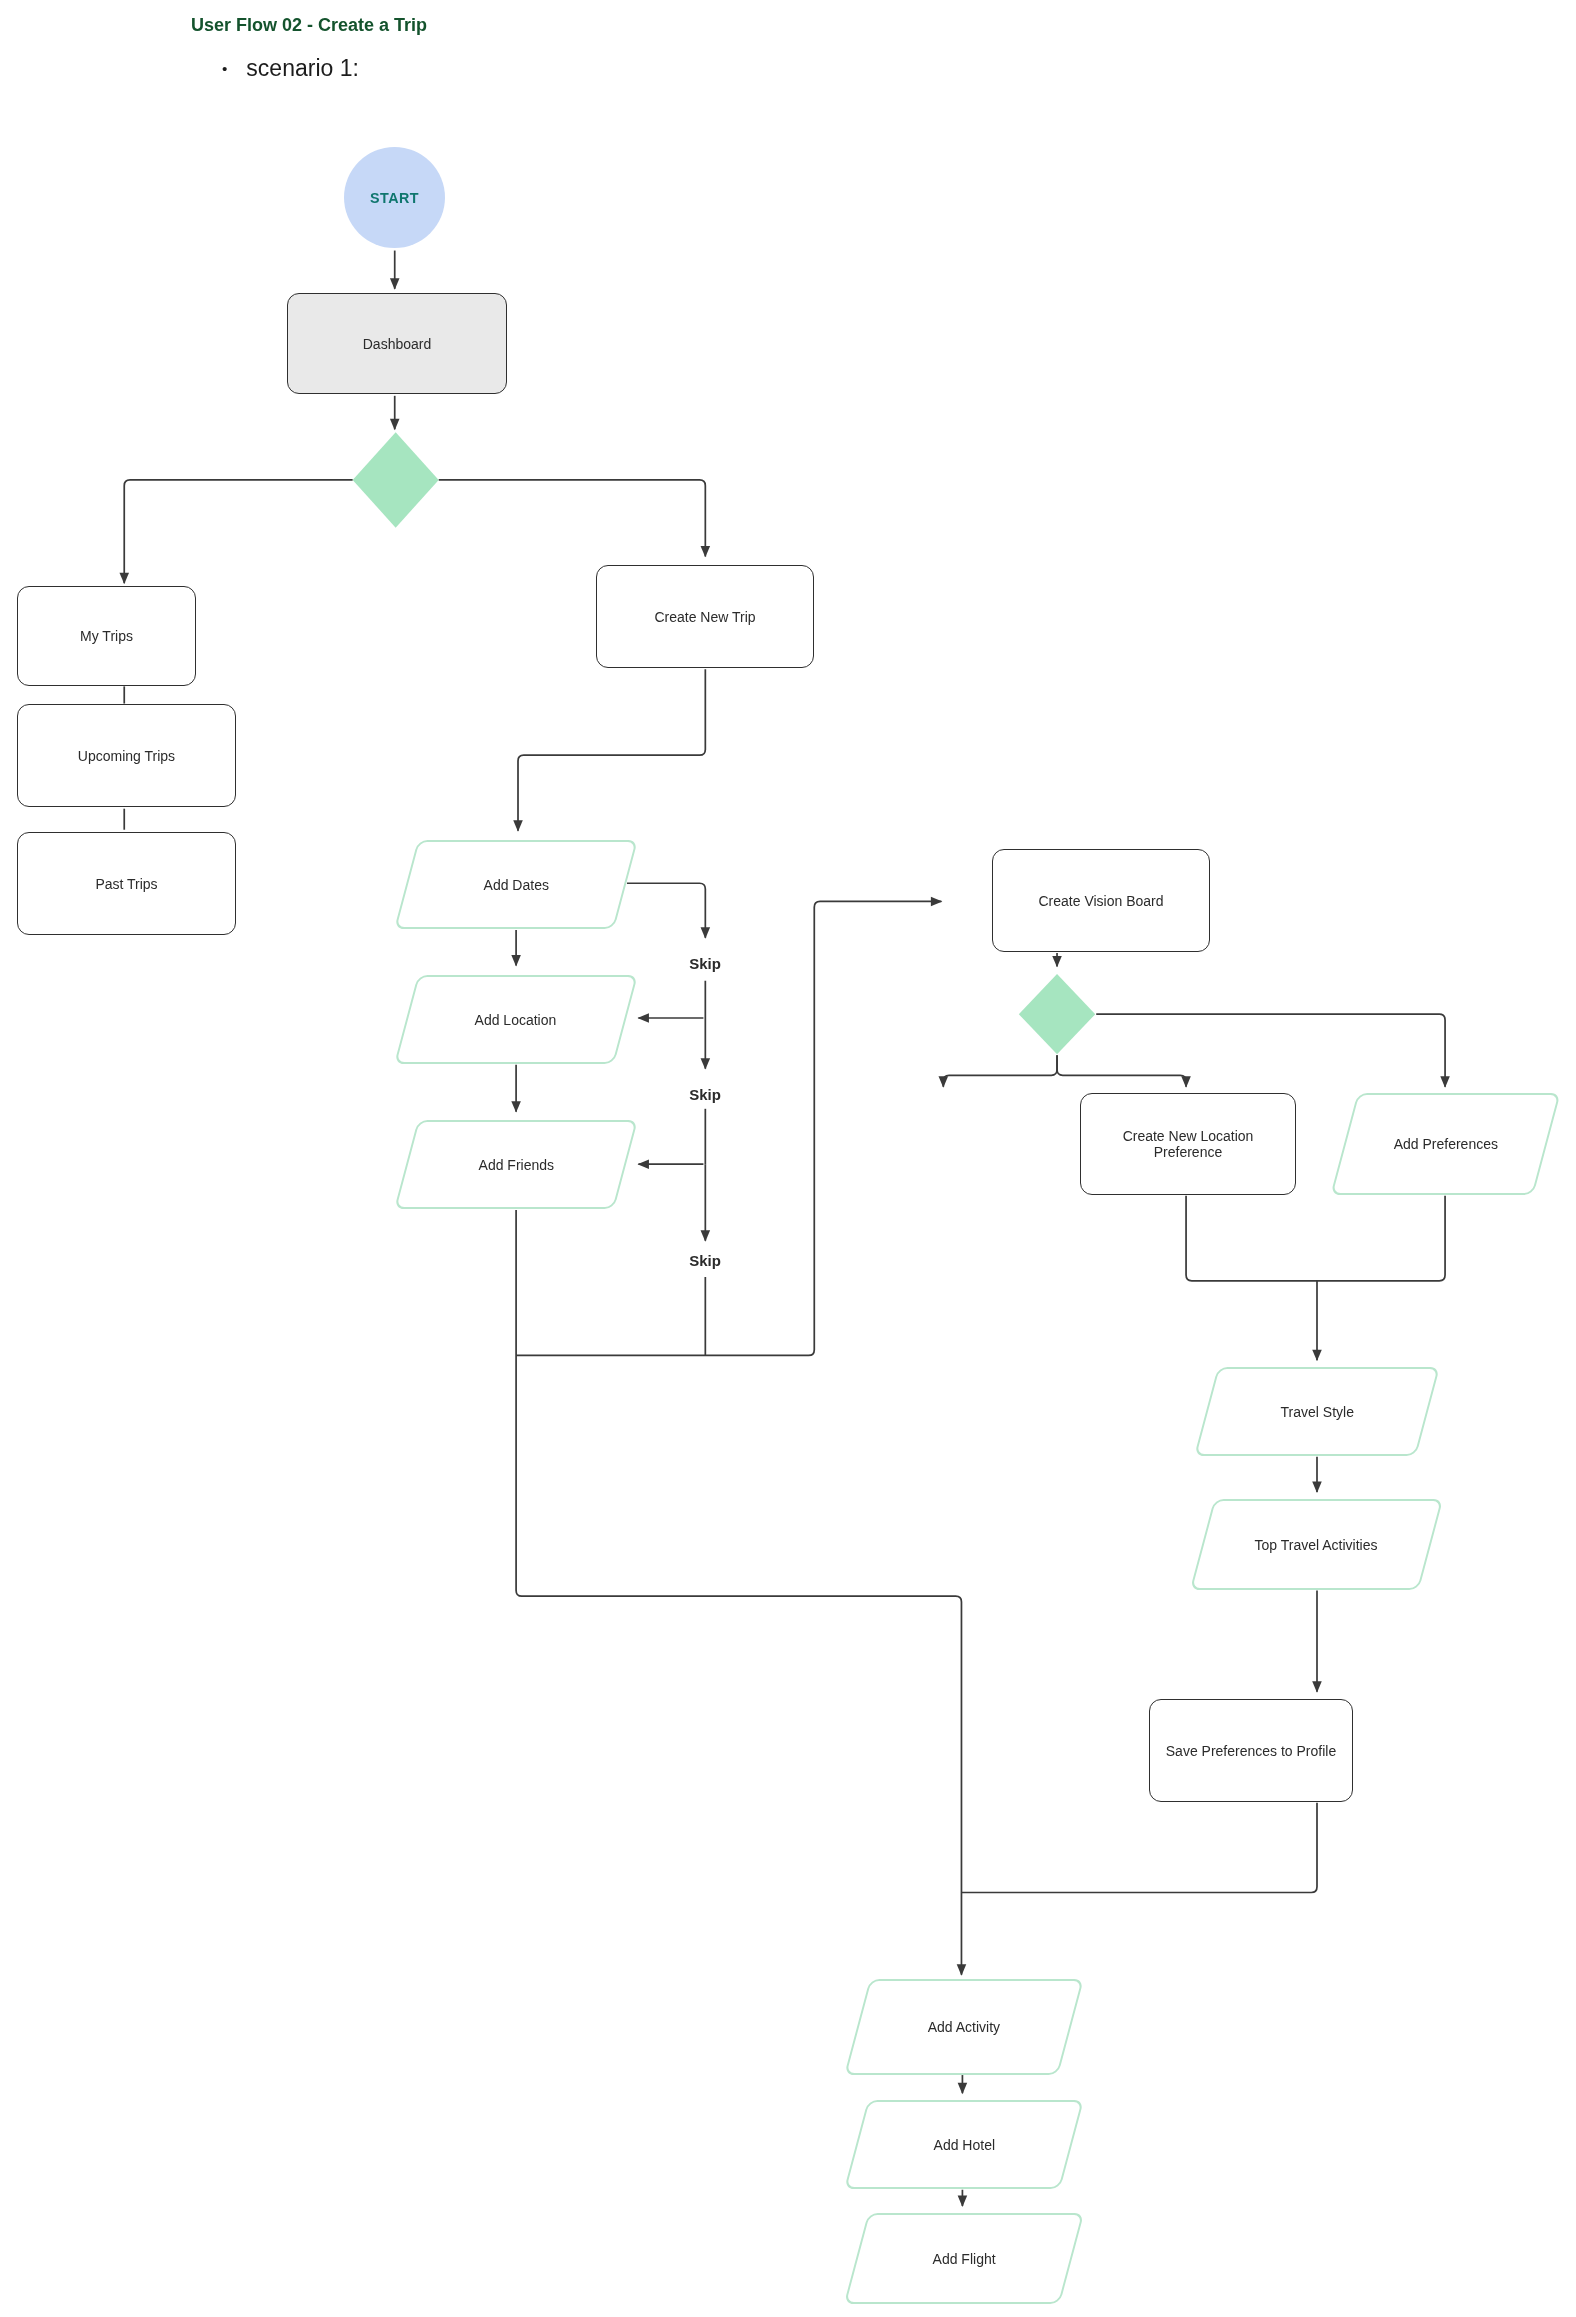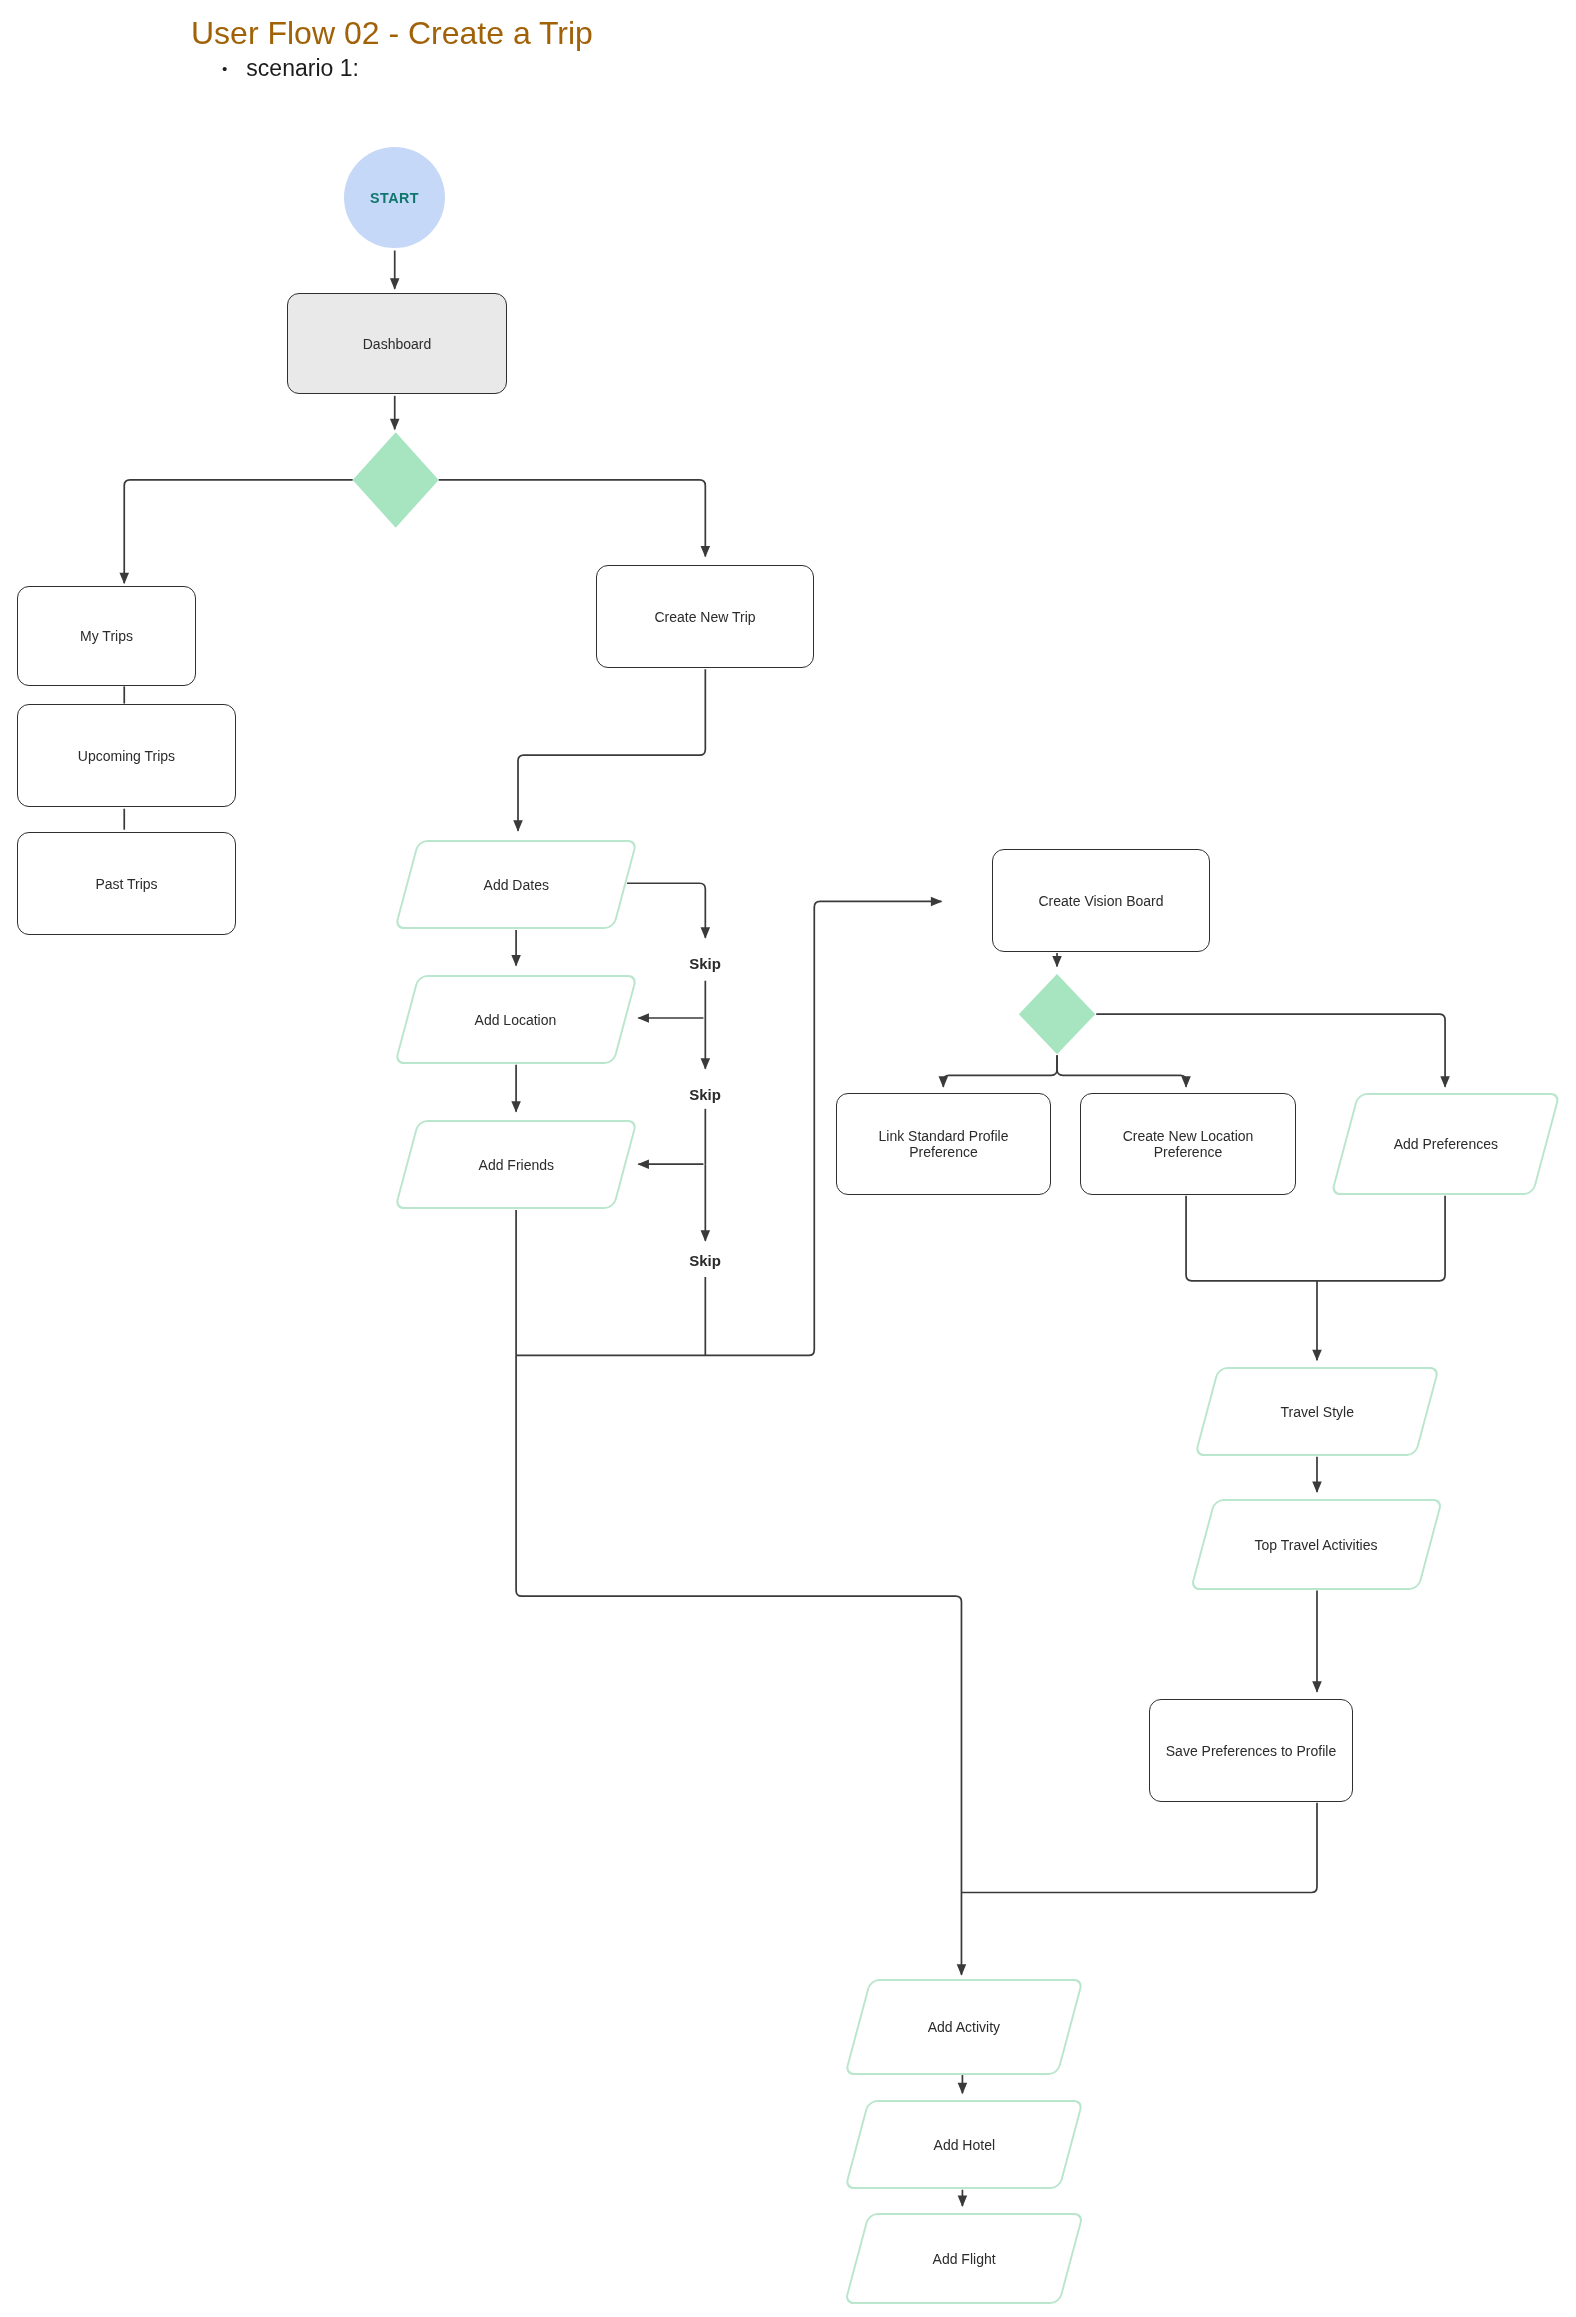--- a/index.html
+++ b/index.html
@@ -8,21 +8,21 @@
     width:1576px;
     height:2317px;
     background:#ffffff;
     font-family:"Liberation Sans", sans-serif;
     color:#2e2e2e;
     overflow:hidden;
   }
   #edge-layer{position:absolute;left:0;top:0;width:1576px;height:2317px;}
   .page-title{
     position:absolute;left:191px;top:15.3px;
-    font-size:32px;font-weight:normal;color:#a16207;
+    font-size:18px;font-weight:bold;color:#14532d;
   }
   .bullet-row{
     position:absolute;left:222px;top:55px;
     display:flex;align-items:center;gap:19px;
     font-size:23px;color:#1c1c1c;
   }
   .bullet-dot{font-size:15.3px;line-height:23px;}
   .node{
     position:absolute;
     display:flex;align-items:center;justify-content:center;
@@ -147,23 +147,20 @@
   </div>
 
   <div class="node io" style="left:406px;top:1120px;width:220px;height:89px;">
     <span>Add Friends</span>
   </div>
 
   <div class="node rect" style="left:948px;top:849px;width:218px;height:103px;margin-left:44px;">
     <span>Create Vision Board</span>
   </div>
 
-  <div class="node rect" style="left:836px;top:1093px;width:215px;height:102px;">
-    <span>Link Standard Profile Preference</span>
-  </div>
 
   <div class="node rect" style="left:1080px;top:1093px;width:216px;height:102px;">
     <span>Create New Location Preference</span>
   </div>
 
   <div class="node io" style="left:1344px;top:1093px;width:203px;height:102px;">
     <span>Add Preferences</span>
   </div>
 
   <div class="node io" style="left:1206px;top:1367px;width:222px;height:89px;">

